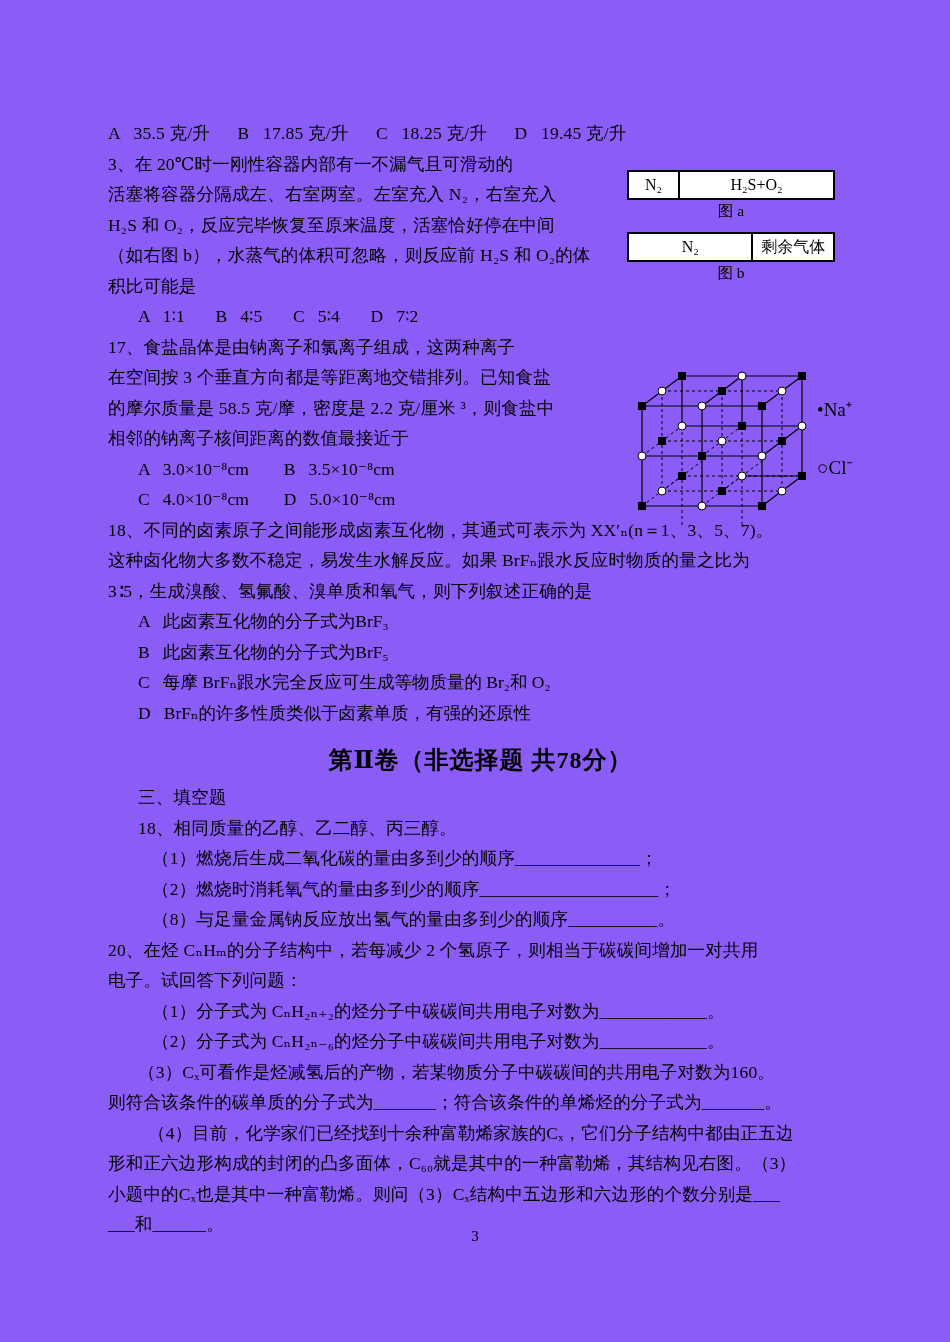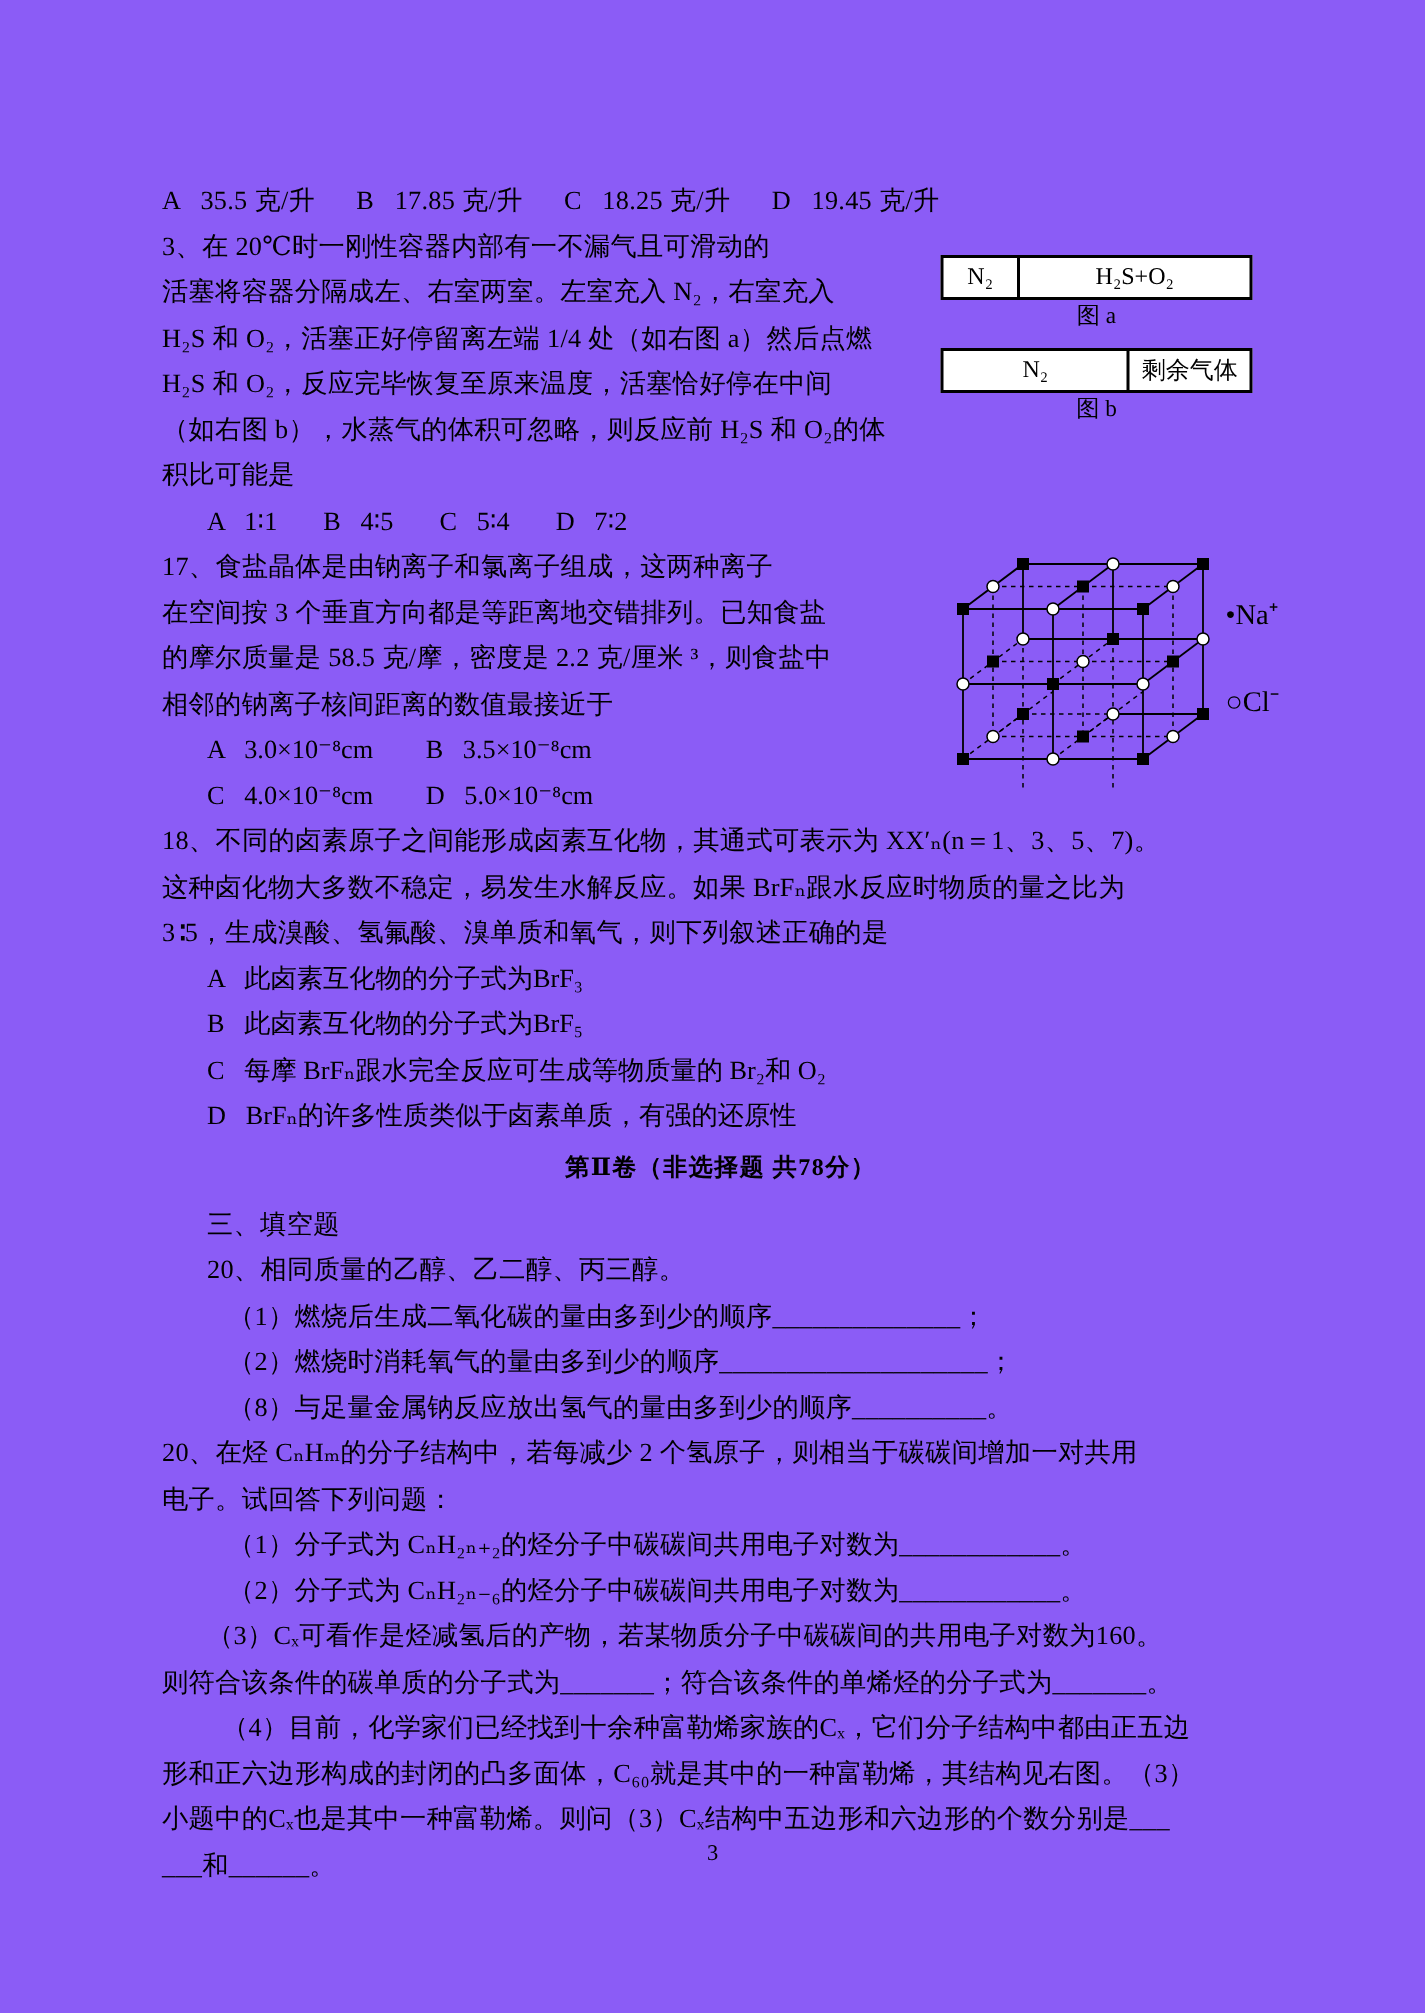--- a/index.html
+++ b/index.html
@@ -80,25 +80,25 @@
   }
   .ion-legend {
     position: absolute;
     font-size: 19px;
     font-family: Liberation Serif, serif;
     white-space: nowrap;
   }
 
   .title2 {
     text-align: center;
-    font-size: 16px;
+    font-size: 24px;
     font-weight: bold;
     line-height: 40px;
     letter-spacing: 1px;
-    margin: 0 0 2px 0;
+    margin: 12px 0 2px 0;
   }
 
   .pagenum {
     position: absolute;
     left: 0;
     top: 1228px;
     width: 950px;
     text-align: center;
     font-size: 15px;
     font-family: "Liberation Serif", serif;
@@ -110,21 +110,20 @@
 
 <div id="page">
 
   <div class="content">
 
     <div class="line">A   35.5 克/升      B   17.85 克/升      C   18.25 克/升      D   19.45 克/升</div>
 
     <div class="narrow">
       <div class="line">3、在 20℃时一刚性容器内部有一不漏气且可滑动的</div>
       <div class="line">活塞将容器分隔成左、右室两室。左室充入 N₂，右室充入</div>
-      <div class="line">H₂S 和 O₂，活塞正好停留离左端 1/4 处（如右图 a）然后点燃</div>
       <div class="line">H₂S 和 O₂，反应完毕恢复至原来温度，活塞恰好停在中间</div>
       <div class="line">（如右图 b），水蒸气的体积可忽略，则反应前 H₂S 和 O₂的体</div>
       <div class="line">积比可能是</div>
     </div>
     <div class="opts" style="text-indent:30px">A   1∶1       B   4∶5       C   5∶4       D   7∶2</div>
 
     <div class="narrow">
       <div class="line">17、食盐晶体是由钠离子和氯离子组成，这两种离子</div>
       <div class="line">在空间按 3 个垂直方向都是等距离地交错排列。已知食盐</div>
       <div class="line">的摩尔质量是 58.5 克/摩，密度是 2.2 克/厘米 ³，则食盐中</div>
@@ -141,21 +140,21 @@
       <div class="opts" style="text-indent:30px">B   此卤素互化物的分子式为BrF₅</div>
       <div class="opts" style="text-indent:30px">C   每摩 BrFₙ跟水完全反应可生成等物质量的 Br₂和 O₂</div>
       <div class="opts" style="text-indent:30px">D   BrFₙ的许多性质类似于卤素单质，有强的还原性</div>
     </div>
 
     <div class="title2">第Ⅱ卷（非选择题  共78分）</div>
 
     <div class="line" style="text-indent:30px">三、填空题</div>
 
     <div>
-      <div class="line" style="text-indent:30px">20、相同质量的乙醇、乙二醇、丙三醇。</div>
+      <div class="line" style="text-indent:30px">18、相同质量的乙醇、乙二醇、丙三醇。</div>
       <div class="line" style="text-indent:44px">（1）燃烧后生成二氧化碳的量由多到少的顺序______________；</div>
       <div class="line" style="text-indent:44px">（2）燃烧时消耗氧气的量由多到少的顺序____________________；</div>
       <div class="line" style="text-indent:44px">（8）与足量金属钠反应放出氢气的量由多到少的顺序__________。</div>
     </div>
 
     <div>
       <div class="line">20、在烃 CₙHₘ的分子结构中，若每减少 2 个氢原子，则相当于碳碳间增加一对共用</div>
       <div class="line">电子。试回答下列问题：</div>
       <div class="line" style="text-indent:44px">（1）分子式为 CₙH₂ₙ₊₂的烃分子中碳碳间共用电子对数为____________。</div>
       <div class="line" style="text-indent:44px">（2）分子式为 CₙH₂ₙ₋₆的烃分子中碳碳间共用电子对数为____________。</div>

